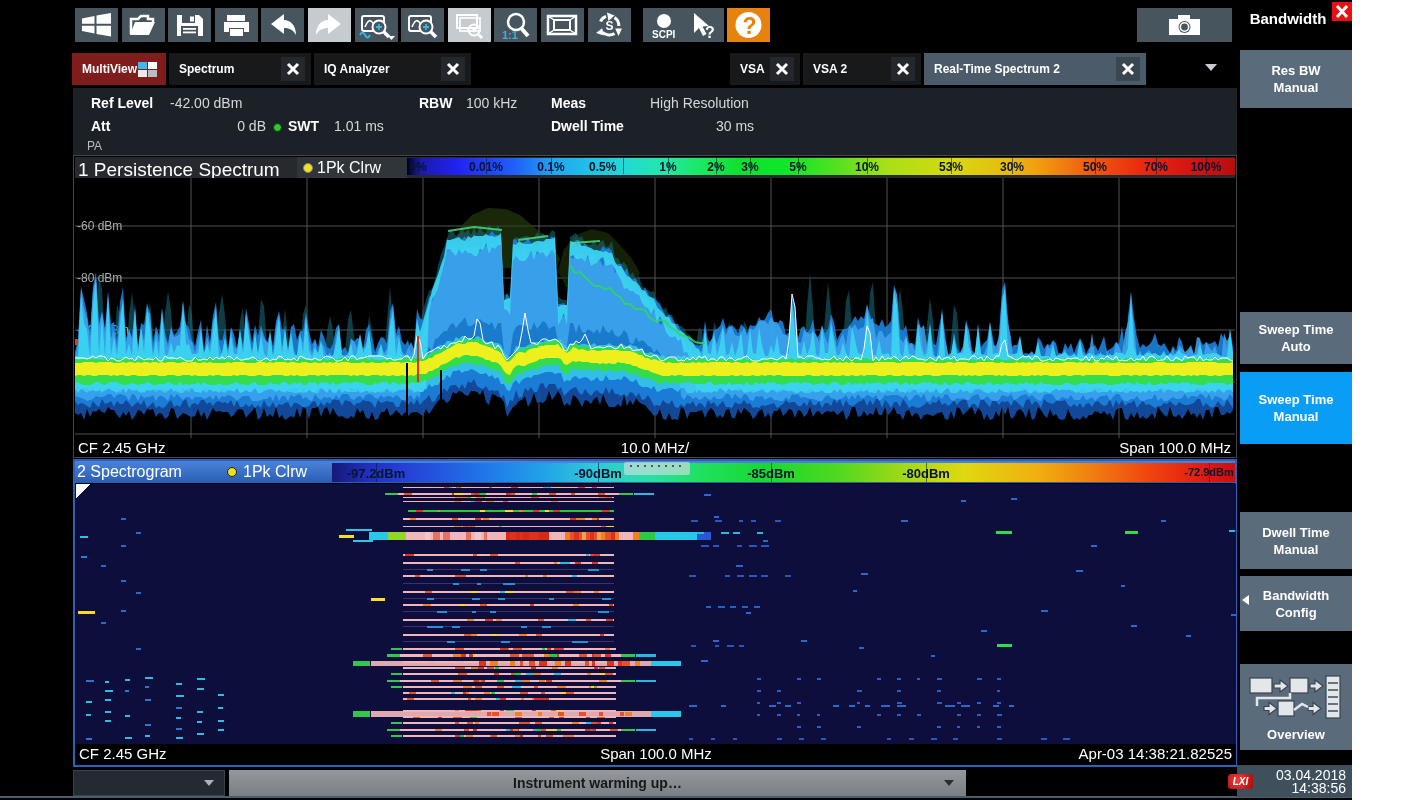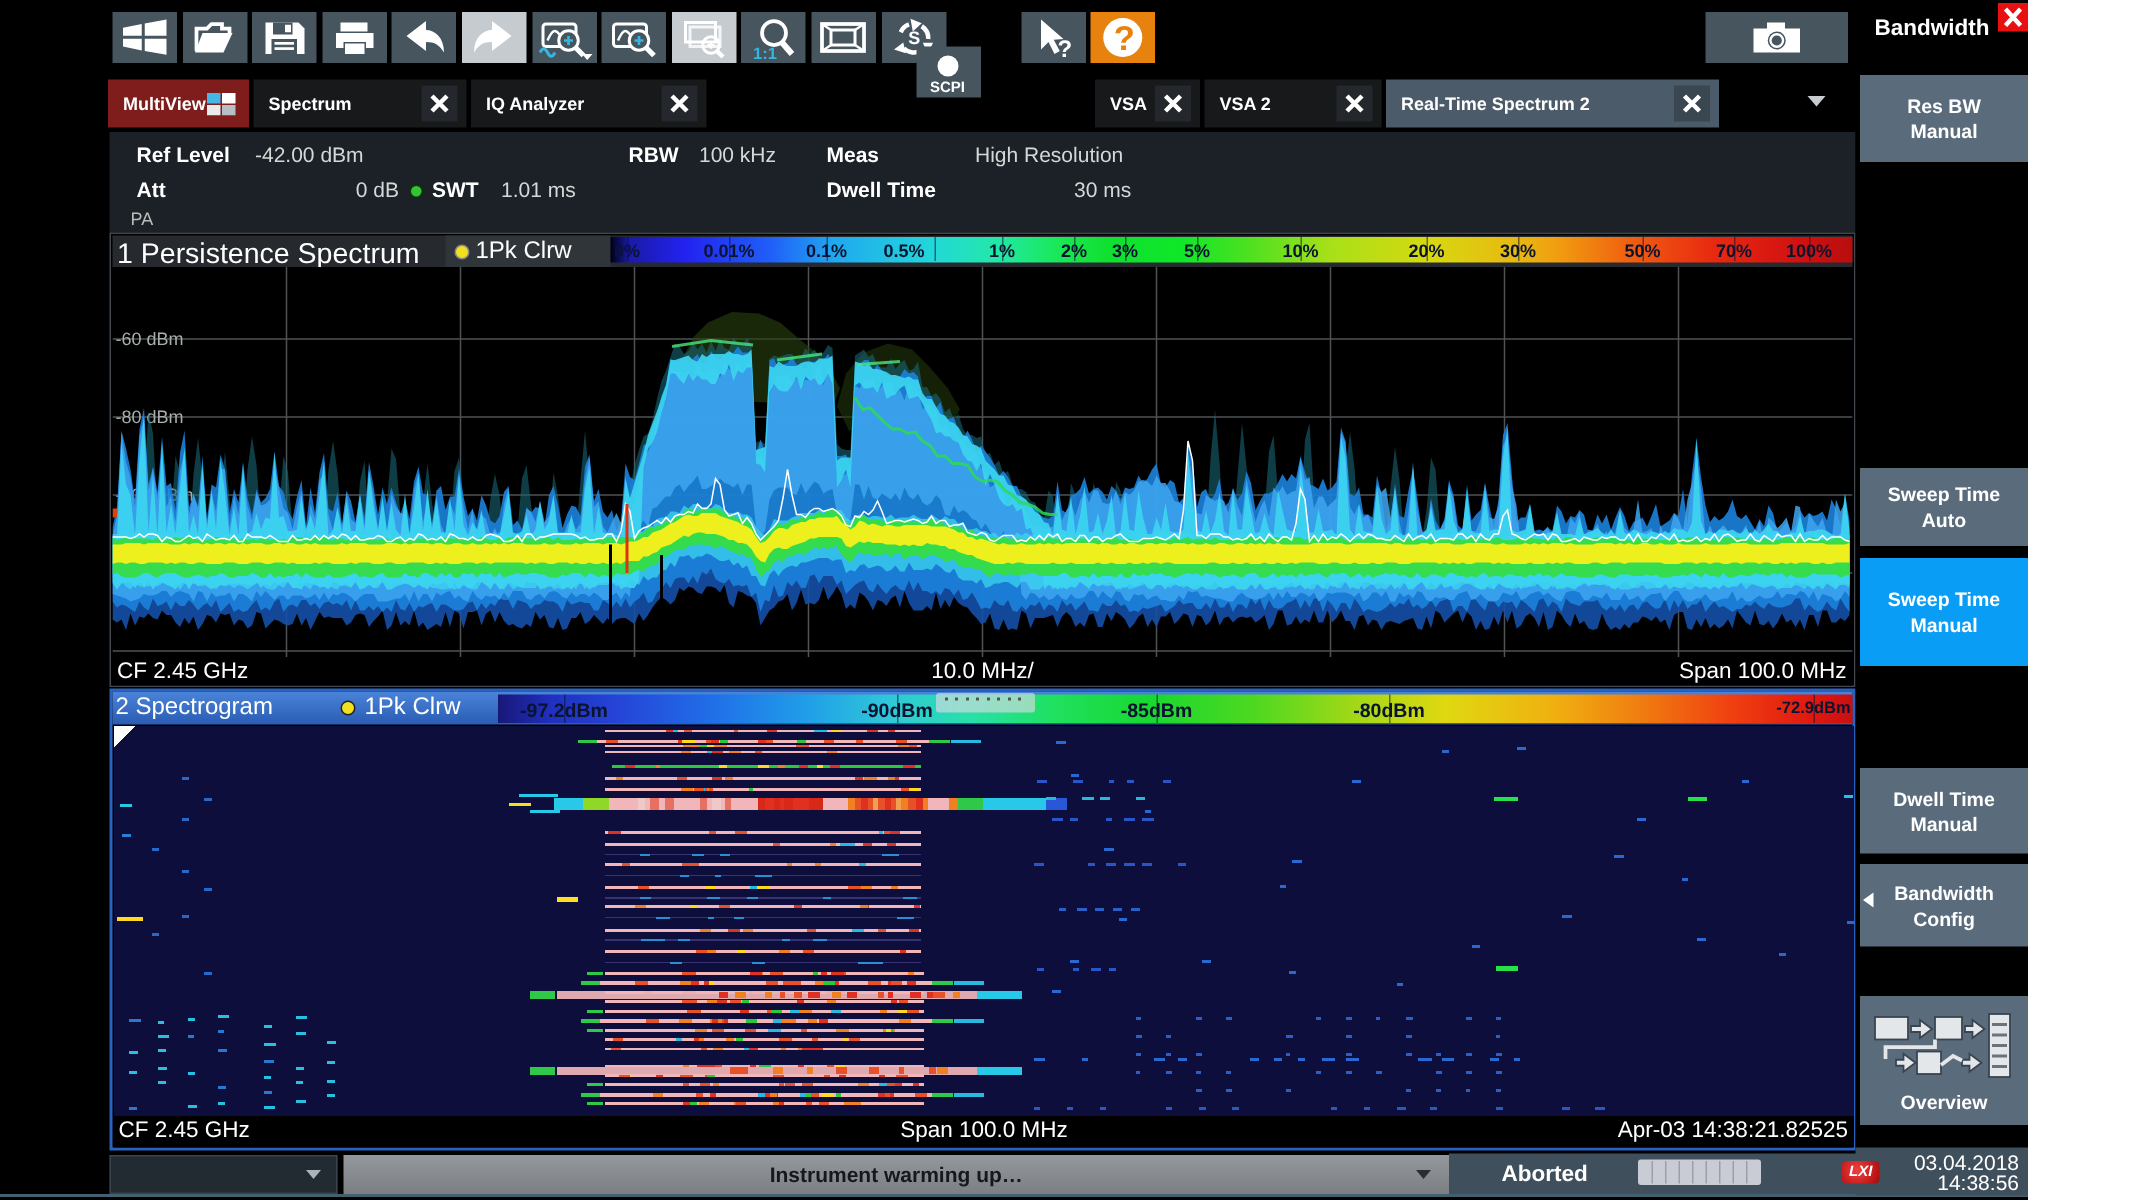--- a/index.html
+++ b/index.html
@@ -104,21 +104,21 @@
           <path d="M12.5 13.5 A9.5 9.5 0 0 1 18 8.3"></path>
           <path d="M26.5 9.5 A9.5 9.5 0 0 1 30.8 18"></path>
           <path d="M26.5 25.5 A9.5 9.5 0 0 1 14.5 24.2"></path>
         </g>
         <path d="M19 4.5 L26.5 7.5 L20.5 13 Z" fill="#ffffff"></path>
         <path d="M27.2 20.5 L34 20.5 L30.5 28 Z" fill="#ffffff"></path>
         <path d="M15.8 27.5 L14.2 20.3 L8 25 Z" fill="#ffffff"></path>
         <text x="17.5" y="21.5" fill="#ffffff" font-family="Liberation Sans" font-size="12" font-weight="bold">S</text>
       </svg>
     </div>
-    <div class="tbtn" style="left:611px;margin-top:23px;">
+    <div class="tbtn" style="left:643px;">
       <svg width="43" height="34" viewBox="0 0 43 34">
         <circle cx="21" cy="13" r="7" fill="#ffffff"></circle>
         <text x="9" y="30" fill="#ffffff" font-family="Liberation Sans" font-size="10" font-weight="bold">SCPI</text>
       </svg>
     </div>
     <div class="tbtn" style="left:681px;">
       <svg width="43" height="34" viewBox="0 0 43 34">
         <path d="M13 5 L13 25 L18 20 L22 28 L25.5 26 L21.5 18.5 L28 18 Z" fill="#ffffff"></path>
         <text x="24" y="30" fill="#ffffff" font-family="Liberation Sans" font-size="16" font-weight="bold">?</text>
       </svg>
@@ -197,21 +197,21 @@
           <div class="glab" style="left:227px;width:68px;text-align:center">1%</div>
           <div class="gtick" style="left:309px"></div>
           <div class="glab" style="left:275px;width:68px;text-align:center">2%</div>
           <div class="gtick" style="left:343px"></div>
           <div class="glab" style="left:309px;width:68px;text-align:center">3%</div>
           <div class="gtick" style="left:391px"></div>
           <div class="glab" style="left:357px;width:68px;text-align:center">5%</div>
           <div class="gtick" style="left:460px"></div>
           <div class="glab" style="left:426px;width:68px;text-align:center">10%</div>
           <div class="gtick" style="left:544px"></div>
-          <div class="glab" style="left:510px;width:68px;text-align:center">20%</div>
+          <div class="glab" style="left:510px;width:68px;text-align:center">53%</div>
           <div class="gtick" style="left:605px"></div>
           <div class="glab" style="left:571px;width:68px;text-align:center">30%</div>
           <div class="gtick" style="left:688px"></div>
           <div class="glab" style="left:654px;width:68px;text-align:center">50%</div>
           <div class="gtick" style="left:749px"></div>
           <div class="glab" style="left:715px;width:68px;text-align:center">70%</div>
           <div class="gtick" style="left:799px"></div>
           <div class="glab" style="left:765px;width:68px;text-align:center">100%</div>
         </div>
  </div>
@@ -922,33 +922,20 @@
  </div>
 </div>
 
 <div class="abs" style="left:0;top:769px;width:1352px;height:29px;background:#000">
  <div class="abs" style="left:73px;top:1px;width:152px;height:26px;background:#222a32;border:1px solid #39434d">
    <div class="abs" style="right:10px;top:9px;width:0;height:0;border-left:5px solid transparent;border-right:5px solid transparent;border-top:6px solid #aab2ba"></div>
  </div>
  <div class="abs" style="left:229px;top:1px;width:737px;height:26px;background:linear-gradient(#94989c,#7b7f84);color:#16181c;font-weight:bold;font-size:14px;text-align:center;line-height:26px">Instrument warming up…
    <div class="abs" style="right:12px;top:10px;width:0;height:0;border-left:5px solid transparent;border-right:5px solid transparent;border-top:6px solid #2a2e33"></div>
  </div>
- <div class="abs" style="left:966px;top:0;width:386px;height:29px;background:#3f4f5b">
-   <div class="abs" style="left:35px;top:5px;color:#fff;font-weight:bold;font-size:15px">Aborted</div>
-   <div id="prog" class="abs" style="left:126px;top:4px;width:82px;height:17px;background:#c9ccd4;border-radius:2px">
-          <div class="abs" style="left:9px;top:1px;width:1px;height:15px;background:#9aa0aa"></div>
-          <div class="abs" style="left:18px;top:1px;width:1px;height:15px;background:#9aa0aa"></div>
-          <div class="abs" style="left:27px;top:1px;width:1px;height:15px;background:#9aa0aa"></div>
-          <div class="abs" style="left:36px;top:1px;width:1px;height:15px;background:#9aa0aa"></div>
-          <div class="abs" style="left:45px;top:1px;width:1px;height:15px;background:#9aa0aa"></div>
-          <div class="abs" style="left:54px;top:1px;width:1px;height:15px;background:#9aa0aa"></div>
-          <div class="abs" style="left:63px;top:1px;width:1px;height:15px;background:#9aa0aa"></div>
-          <div class="abs" style="left:72px;top:1px;width:1px;height:15px;background:#9aa0aa"></div>
-        </div>
- </div>
 </div>
 <div class="abs" style="left:0;top:796px;width:1352px;height:2px;background:#44606e"></div>
 </div>
 
 <div class="abs" style="left:1352px;top:0;width:70px;height:800px;background:#fff"></div>
 <div class="abs" style="left:1237px;top:0;width:115px;height:765px;background:#000"></div>
 <div class="abs" style="left:1238px;top:10px;width:100px;text-align:center;color:#fff;font-weight:bold;font-size:15px">Bandwidth</div>
 <div class="abs" style="left:1332px;top:2px;width:20px;height:19px;background:#e81010">
  <svg width="20" height="19">
       <path d="M5 4 L15 15 M15 4 L5 15" stroke="#fff" stroke-width="3"></path>

